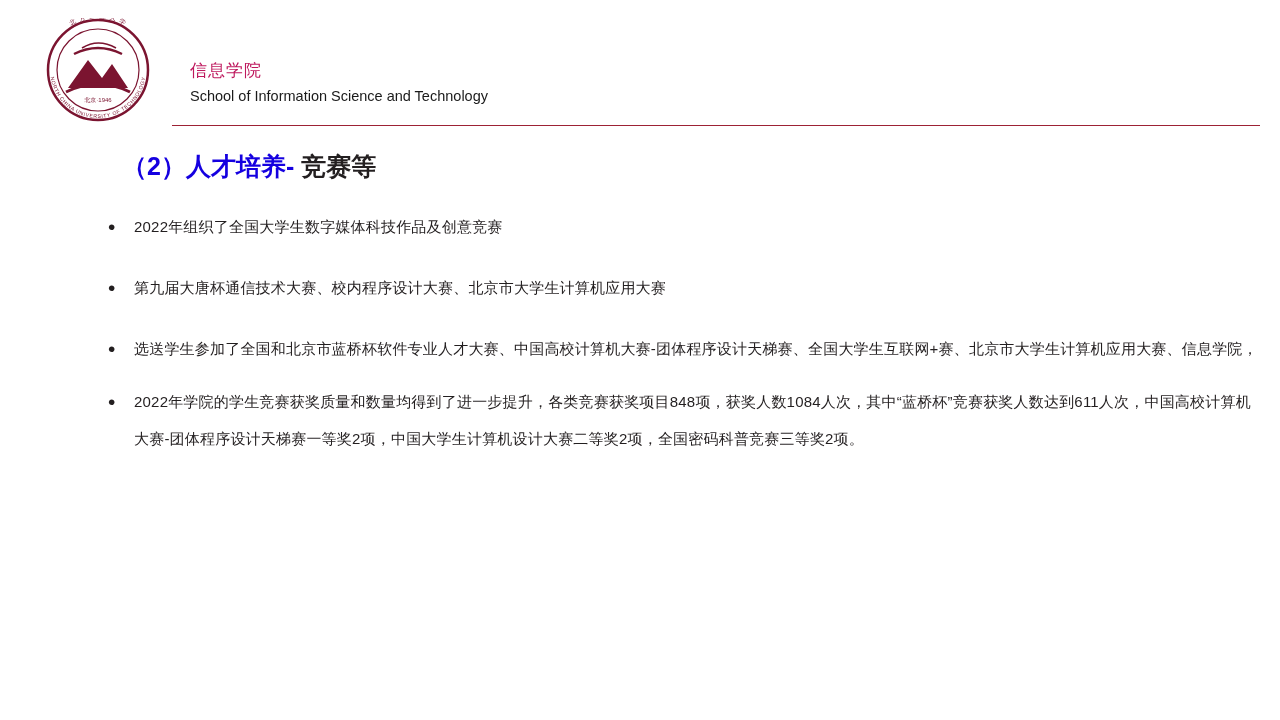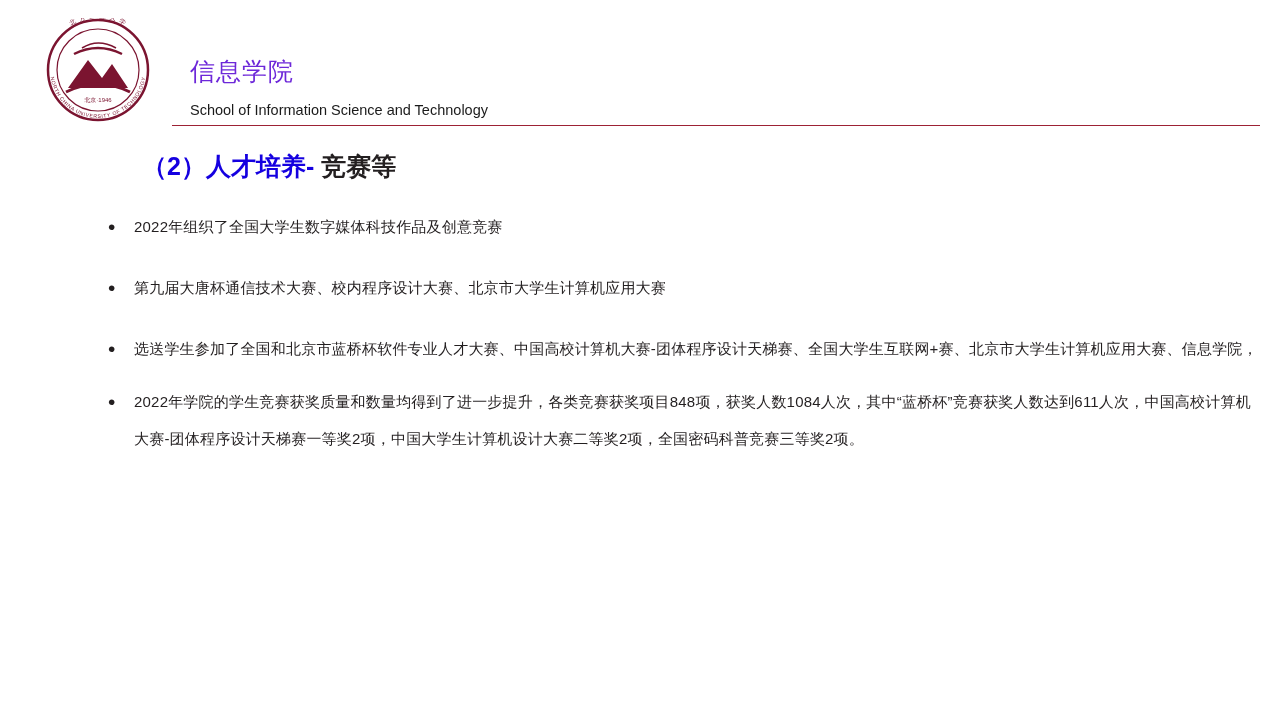--- a/index.html
+++ b/index.html
@@ -36,30 +36,30 @@
     height: 104px;
   }
   .logo svg { display: block; }
 
   .header-titles {
     position: absolute;
     left: 190px;
     top: 58px;
   }
   .header-title-cn {
-    font-size: 25px;
-    color: #6d28d9;
+    font-size: 17px;
+    color: #be185d;
     line-height: 26px;
     letter-spacing: 1px;
   }
   .header-title-en {
     font-size: 14.5px;
     color: #1a1a1a;
     line-height: 20px;
-    margin-top: 16px;
+    margin-top: 2px;
   }
   .header-rule {
     position: absolute;
     left: 172px;
     top: 125px;
     width: 1088px;
     height: 1px;
     background: #9d2235;
   }
   .header-divider-vert {
@@ -72,21 +72,20 @@
   }
 
   
   .slide-title {
     position: absolute;
     left: 122px;
     top: 150px;
     font-size: 25px;
     font-weight: bold;
     white-space: nowrap;
-    margin-left: 20px;
   }
   .slide-title .part-blue {
     color: #1500e0;
   }
   .slide-title .part-dark {
     color: #231f20;
   }
 
   
   .bullets {

